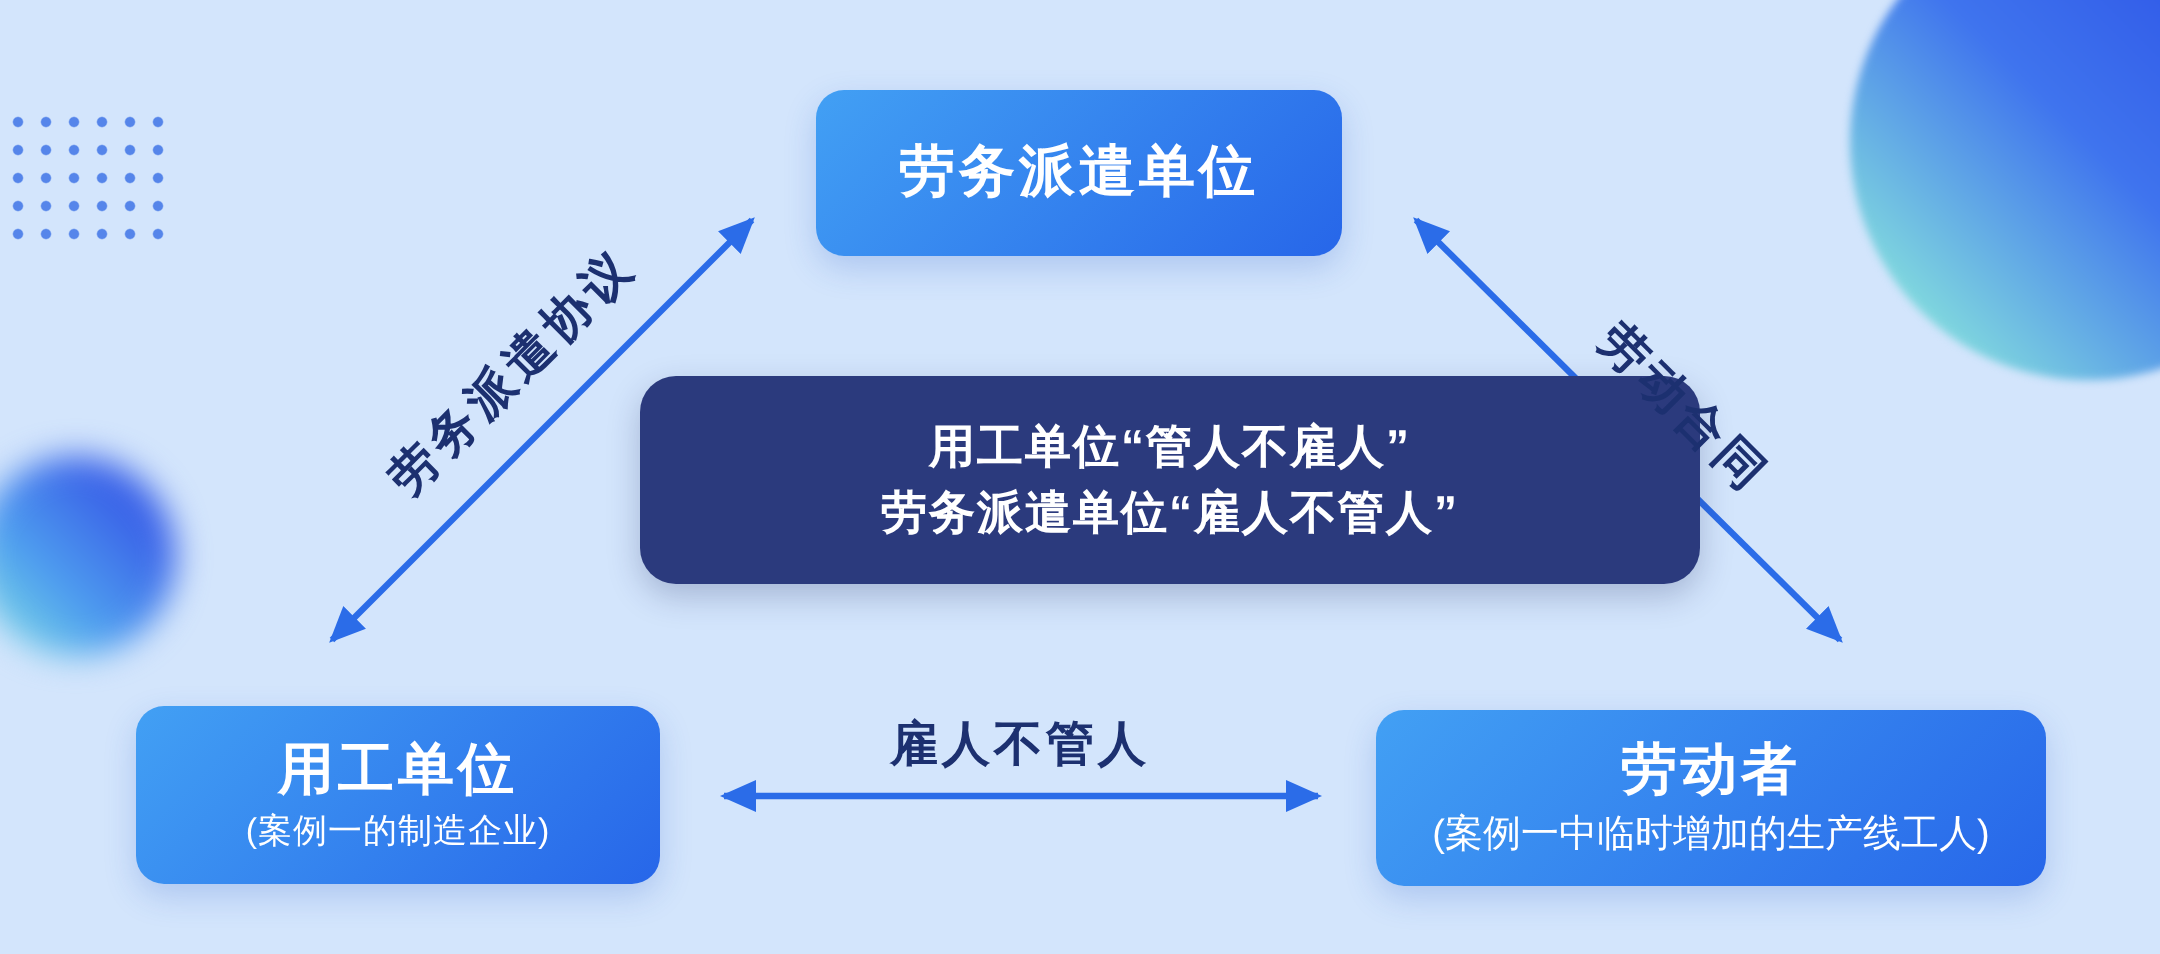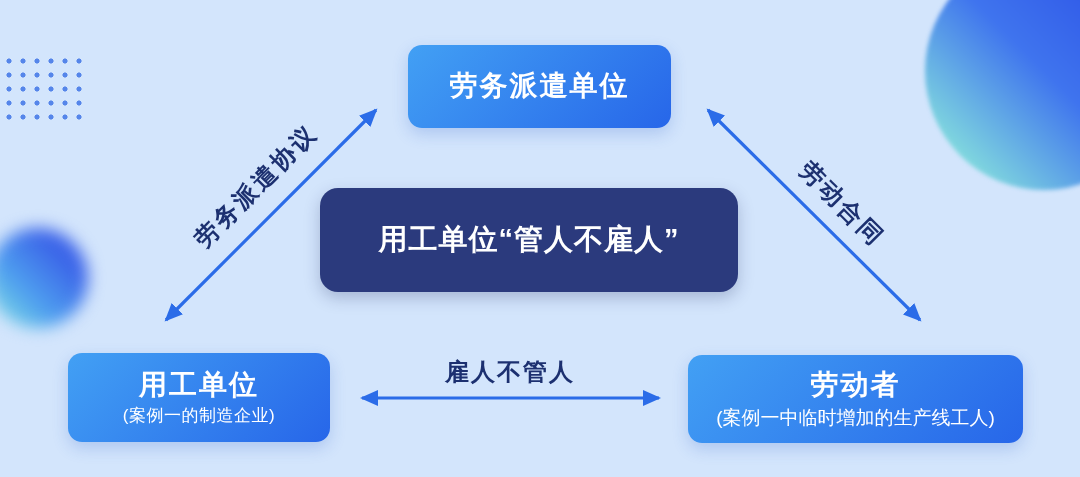--- a/index.html
+++ b/index.html
@@ -76,29 +76,29 @@
     letter-spacing: 0.5px;
     margin-top: 6px;
     line-height: 1.1;
   }
   .node-right .node-subtitle { font-size: 19px; letter-spacing: 0; }
 
   
   .center-note {
     position: absolute;
     left: 320px; top: 188px;
-    width: 418px; height: 104px;
+    width: 530px; height: 104px;
     background: #2b3a7d;
     border-radius: 18px;
     color: #ffffff;
     display: flex;
     flex-direction: column;
     align-items: center;
     justify-content: center;
-    font-size: 29px;
+    font-size: 23px;
     font-weight: bold;
     letter-spacing: 1px;
     line-height: 1.42;
     text-align: center;
     box-shadow: 0 6px 16px rgba(30, 45, 100, 0.25);
   }
 
   
   .edge-label {
     position: absolute;
@@ -152,19 +152,20 @@
     <div class="node-subtitle">(案例一中临时增加的生产线工人)</div>
   </div>
 
   <div class="node node-left">
     <div class="node-title">用工单位</div>
     <div class="node-subtitle">(案例一的制造企业)</div>
   </div>
 
   <div class="center-note">
     <div>用工单位“管人不雇人”</div>
+    <div>劳务派遣单位“雇人不管人”</div>
   </div>
 
   <div class="edge-label label-dispatch-agreement">劳务派遣协议</div>
   <div class="edge-label label-labor-contract">劳动合同</div>
   <div class="edge-label label-provide-labor">雇人不管人</div>
 
 </div>
 
 </body></html>

